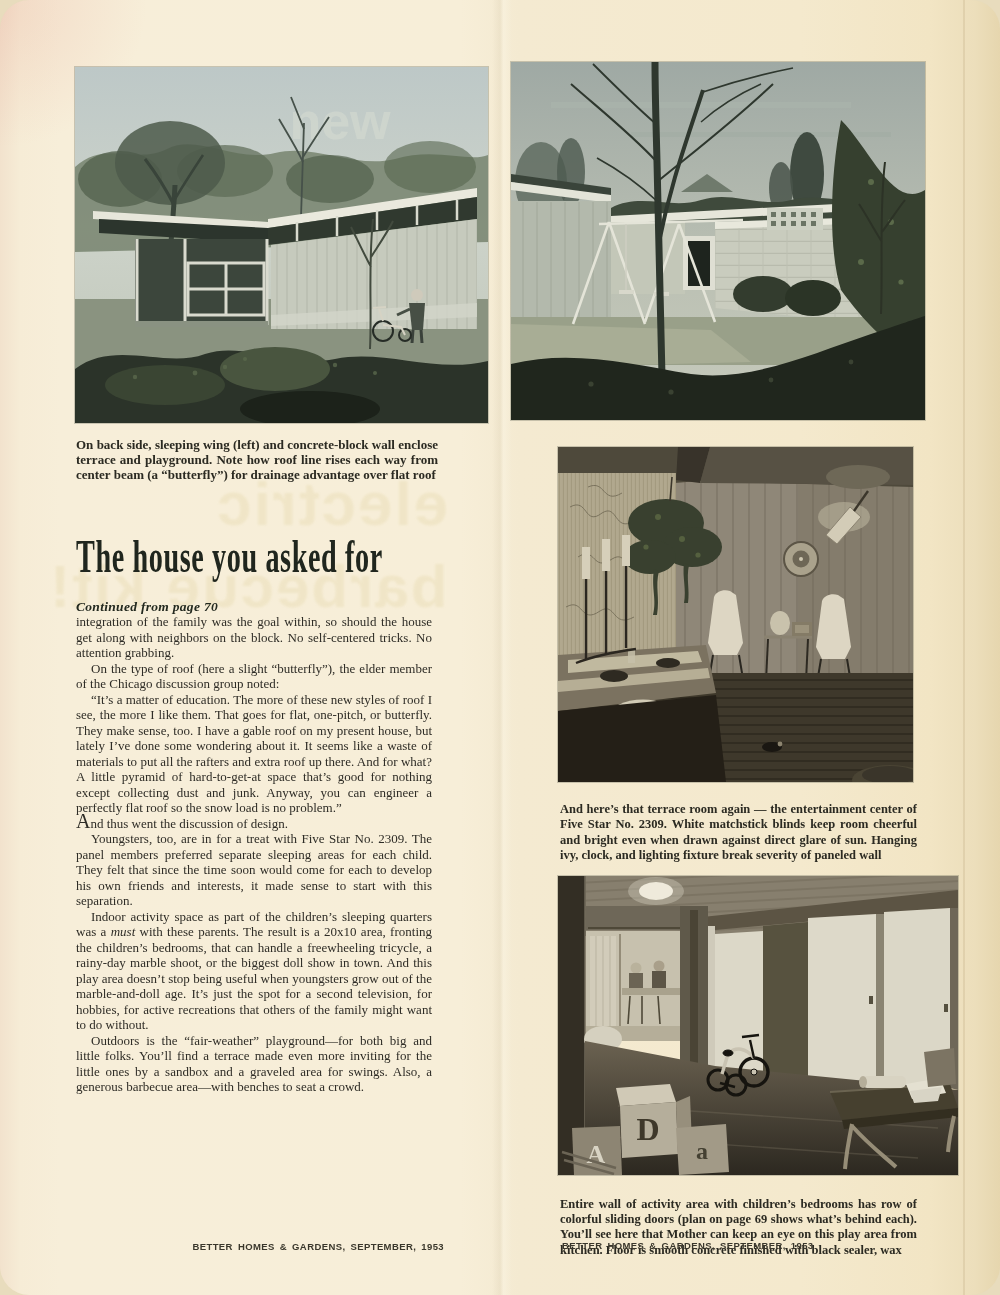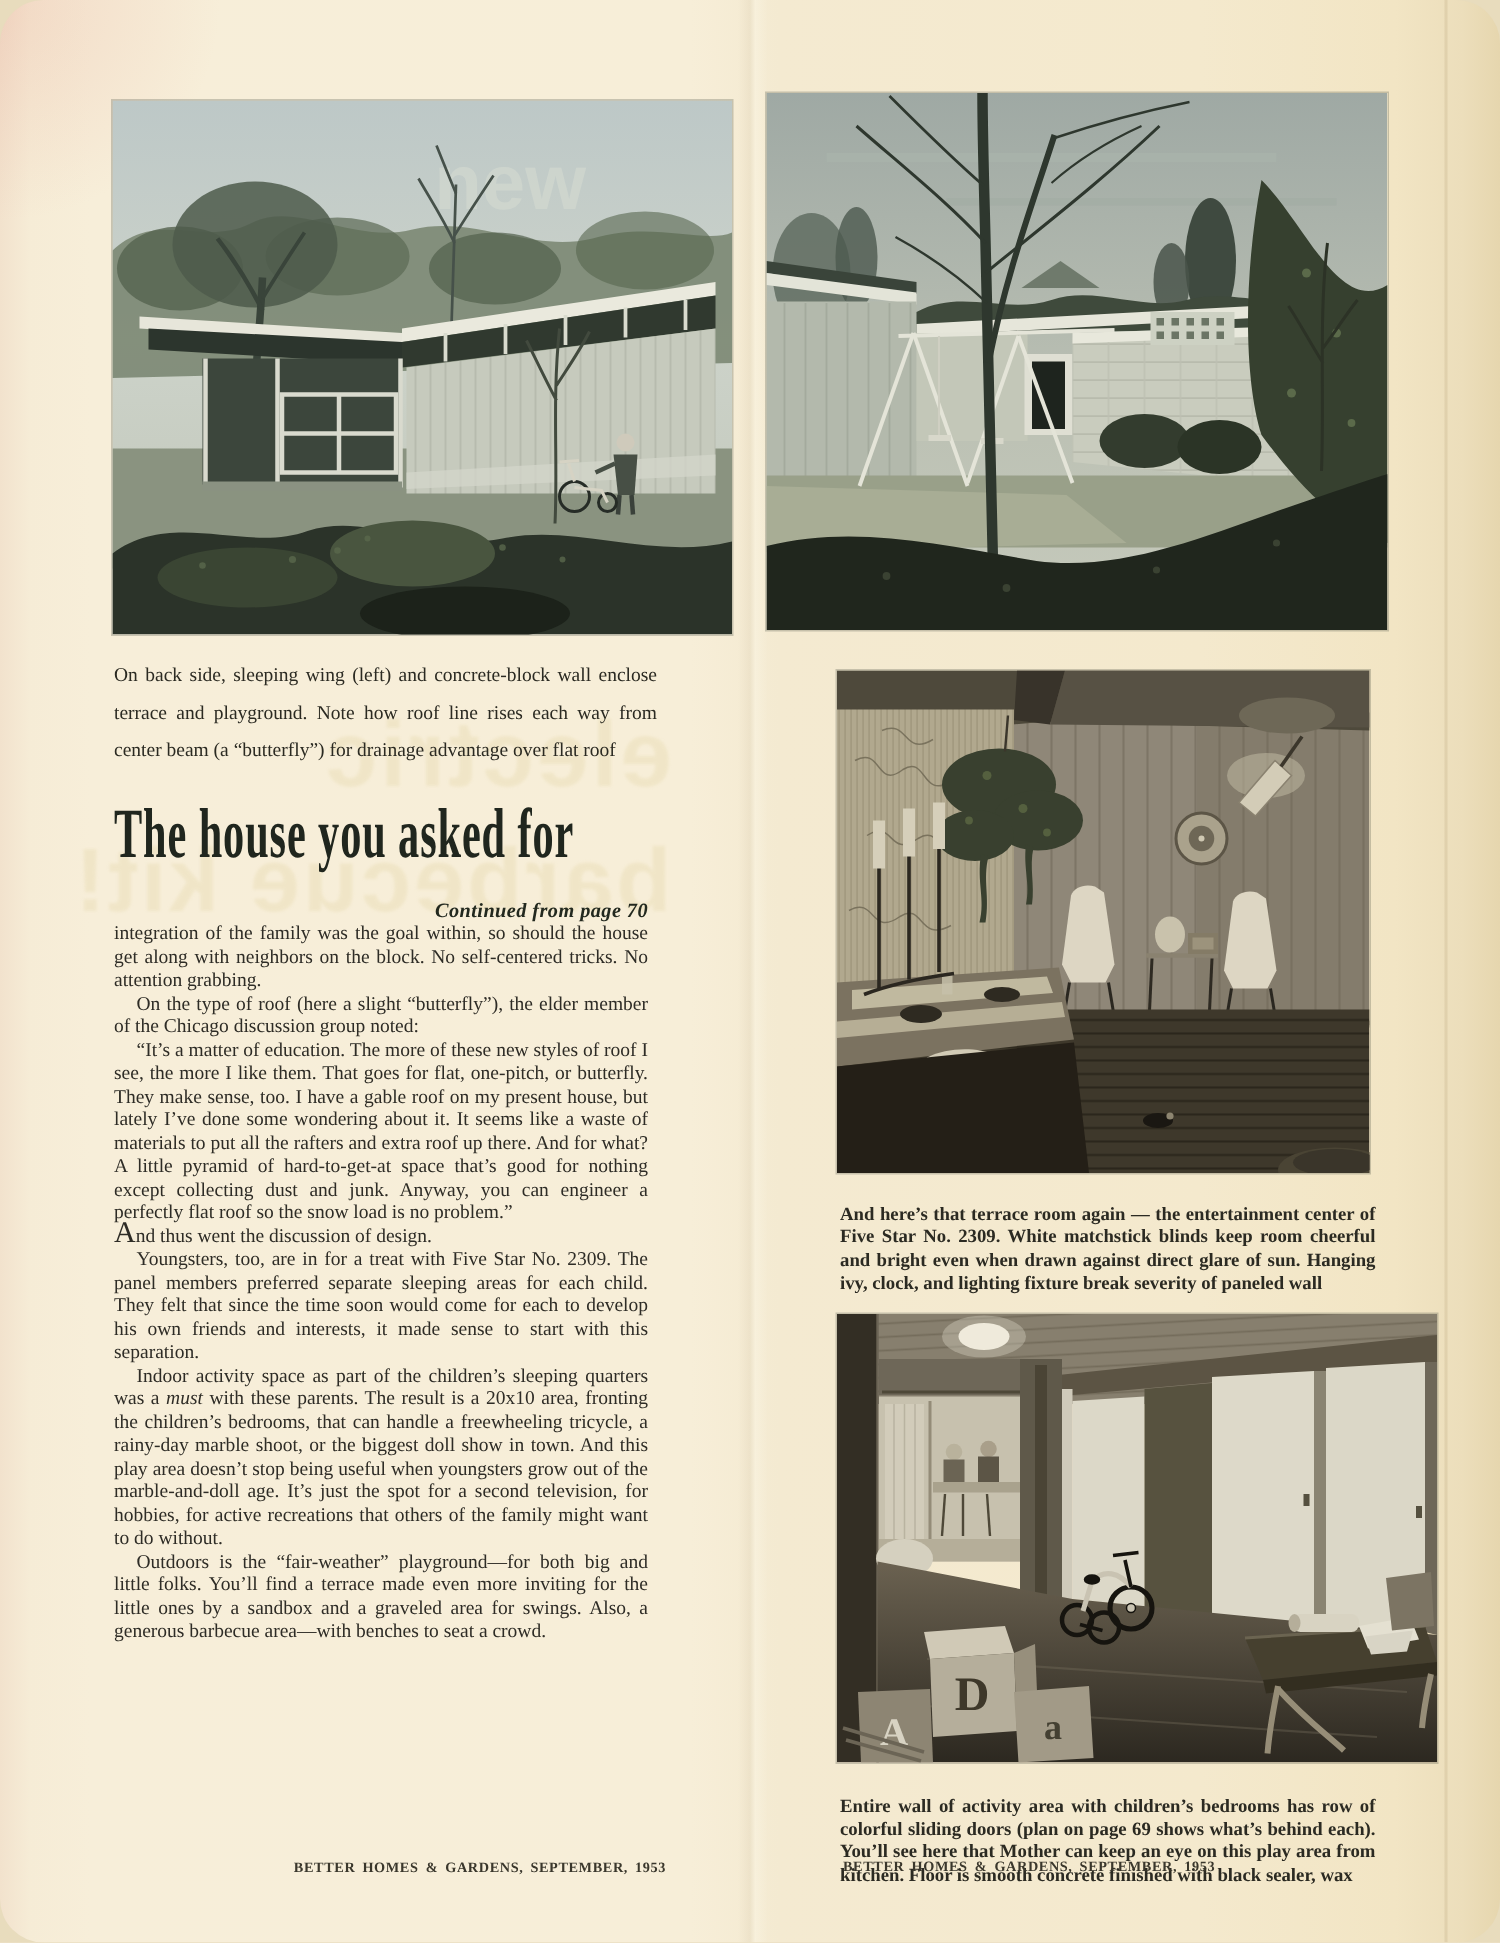--- a/index.html
+++ b/index.html
@@ -22,43 +22,43 @@
   .photo{position:absolute;line-height:0;box-shadow:0 0 0 1px rgba(60,66,56,.25);}
   .photo svg{display:block;}
 
   .ghost{position:absolute;pointer-events:none;color:#ebdfba;opacity:.55;
     font-family:"Liberation Sans",sans-serif;font-weight:bold;filter:blur(1px);
     transform:scaleX(-1);white-space:nowrap;letter-spacing:2px;}
   #ghost-word1{left:215px;top:468px;font-size:62px;}
   #ghost-word2{left:48px;top:552px;font-size:60px;}
 
   .caption-top{position:absolute;left:76px;top:424px;width:362px;
-    font-weight:normal;font-size:13px;line-height:25px;text-align:justify;color:var(--caption-ink);}
+    font-weight:bold;font-size:13px;line-height:15px;text-align:justify;color:var(--caption-ink);}
   .caption-right{position:absolute;left:560px;width:357px;
     font-weight:bold;font-size:12.5px;line-height:15.4px;text-align:justify;color:var(--caption-ink);}
   #caption-terrace{top:790px;margin-top:12px;}
   #caption-activity{top:1184px;}
 
   .headline{position:absolute;left:76px;top:533px;margin:0;
     font-family:"Liberation Serif",serif;font-weight:bold;font-size:47px;line-height:1;
     color:var(--headline);transform:scaleX(.60);transform-origin:0 0;white-space:nowrap;
     letter-spacing:1px;}
-  .continued{position:absolute;left:76px;top:585px;width:356px;text-align:right;
+  .continued{position:absolute;left:76px;top:585px;width:356px;
     font-weight:bold;font-style:italic;font-size:13.5px;color:#23291f;letter-spacing:.3px;}
 
   .body-col{position:absolute;left:76px;top:614px;width:356px;
     font-size:13px;line-height:15.5px;text-align:justify;color:var(--ink);}
   .body-col p{margin:0;}
   .body-col p.ind{text-indent:15px;}
   .body-col p.gap{}
   .body-col .dropcap{font-size:20px;line-height:10px;font-weight:normal;}
   .body-col em{font-style:italic;}
   .turn{float:right;font-style:italic;font-size:13.5px;}
 
-  .footer{position:absolute;font-family:Liberation Serif, serif;font-weight:bold;
+  .footer{position:absolute;font-family:Liberation Sans, sans-serif;font-weight:bold;
     font-size:9.5px;letter-spacing:.4px;word-spacing:2px;color:#3a372c;}
   #footer-left{left:76px;top:1241px;width:368px;text-align:right;}
   #footer-right{left:562px;top:1240px;}
 </style>
 </head>
 <body>
 
 <div class="page">
   <div class="gutter-shade"></div>
   <div class="edge-line"></div>

